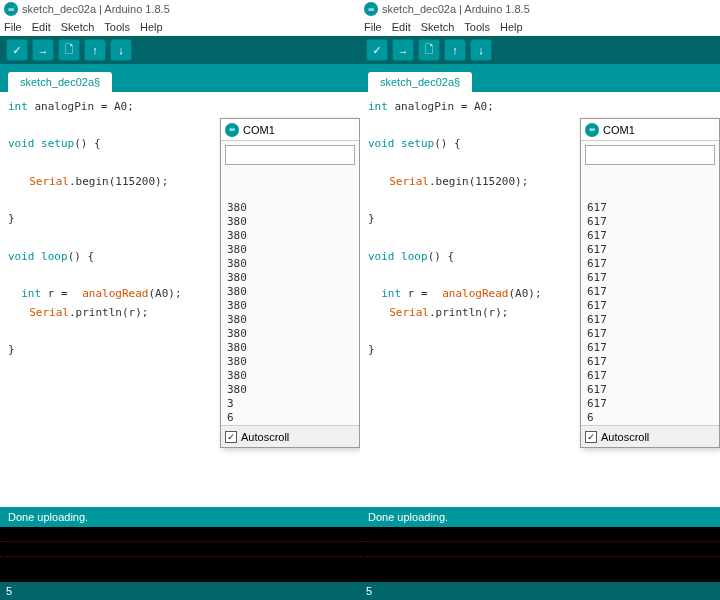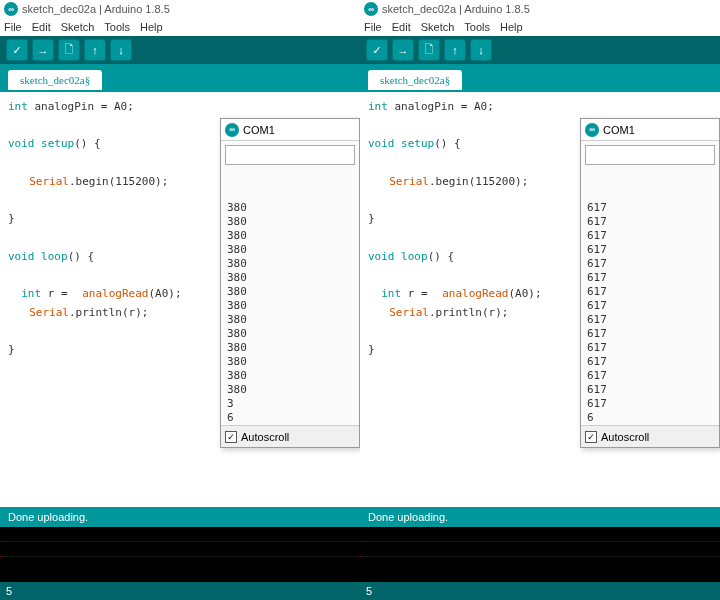--- a/index.html
+++ b/index.html
@@ -4,21 +4,21 @@
 <style>
   * { box-sizing: border-box; margin: 0; padding: 0; }
   body { font-family: Verdana, sans-serif; font-size: 11px; background: #fff; width: 720px; height: 600px; overflow: hidden; display: flex; }
   .pane { width: 50%; height: 600px; display: flex; flex-direction: column; position: relative; }
   .titlebar { height: 18px; display: flex; align-items: center; padding: 0 4px; background: #fff; color: #555; font-size: 11px; gap: 4px; }
   .arduino-logo { width: 14px; height: 14px; background: #00979C; border-radius: 50%; display: inline-flex; align-items: center; justify-content: center; color: #fff; font-size: 8px; font-weight: bold; }
   .menubar { height: 18px; display: flex; align-items: center; padding: 0 4px; gap: 10px; font-size: 11px; color: #333; }
   .menubar span { cursor: default; }
   .toolbar { height: 28px; background: #006468; display: flex; align-items: center; padding: 0 6px; gap: 4px; }
   .tool-btn { width: 22px; height: 22px; border-radius: 3px; background: #00979C; border: 1px solid #00787c; display: flex; align-items: center; justify-content: center; color: #fff; font-size: 11px; cursor: pointer; }
-  .tabbar { height: 28px; background: #00979C; display: flex; align-items: flex-start; padding: 0 8px; font-family: Liberation Serif, serif; }
+  .tabbar { height: 28px; background: #00979C; display: flex; align-items: flex-end; padding: 0 8px; }
   .tab { background: #fff; padding: 4px 12px; font-size: 11px; color: #00979C; border-radius: 3px 3px 0 0; margin-top: 6px; }
   .tab .mod { }
   .editor { flex: 1; background: #fff; padding: 6px 8px; font-family: Consolas, monospace; font-size: 11px; line-height: 1.7; color: #333; overflow: hidden; position: relative; }
   .kw { color: #00979C; }
   .ty { color: #D35400; margin-left: 8px; }
   .con { color: #00979C; margin-top: 20px; }
   .statusbar { height: 20px; background: #00979C; color: #fff; display: flex; align-items: center; padding: 0 8px; font-size: 11px; }
   .console { height: 55px; background: #000; }
   .bottombar { height: 18px; background: #006468; color: #fff; font-size: 11px; padding: 0 6px; display: flex; align-items: center; }
   .serial { position: absolute; top: 118px; right: 0; width: 140px; background: #fafafa; border: 1px solid #999; box-shadow: 2px 2px 6px rgba(0,0,0,0.2); display: flex; flex-direction: column; }

